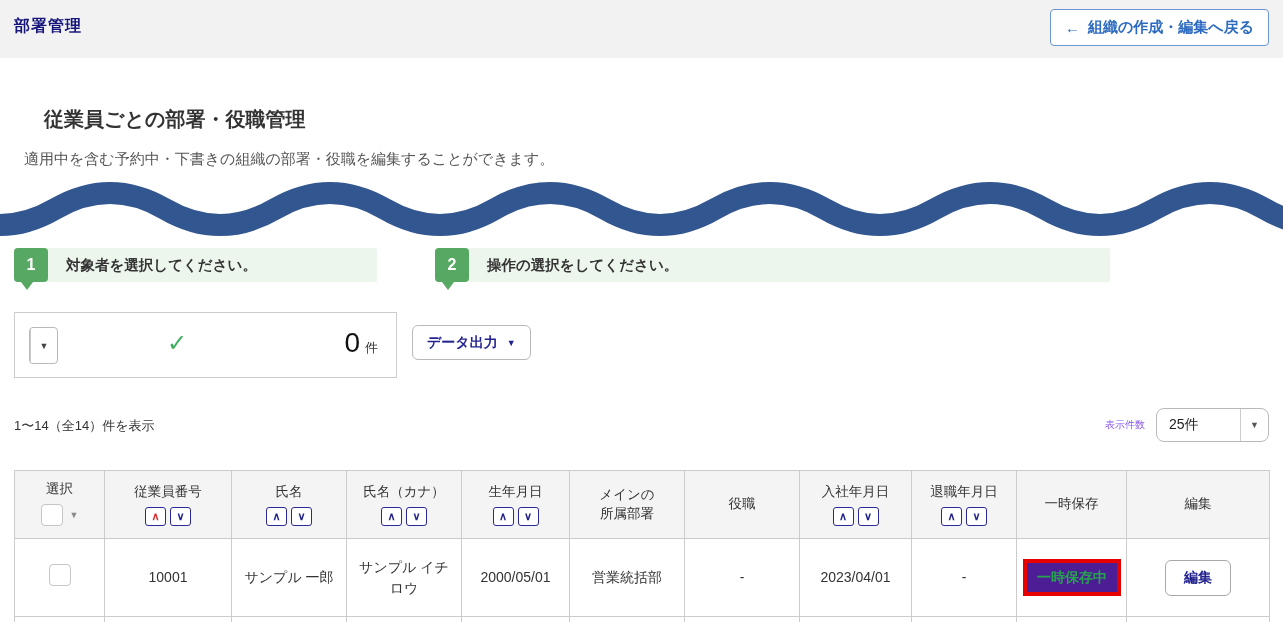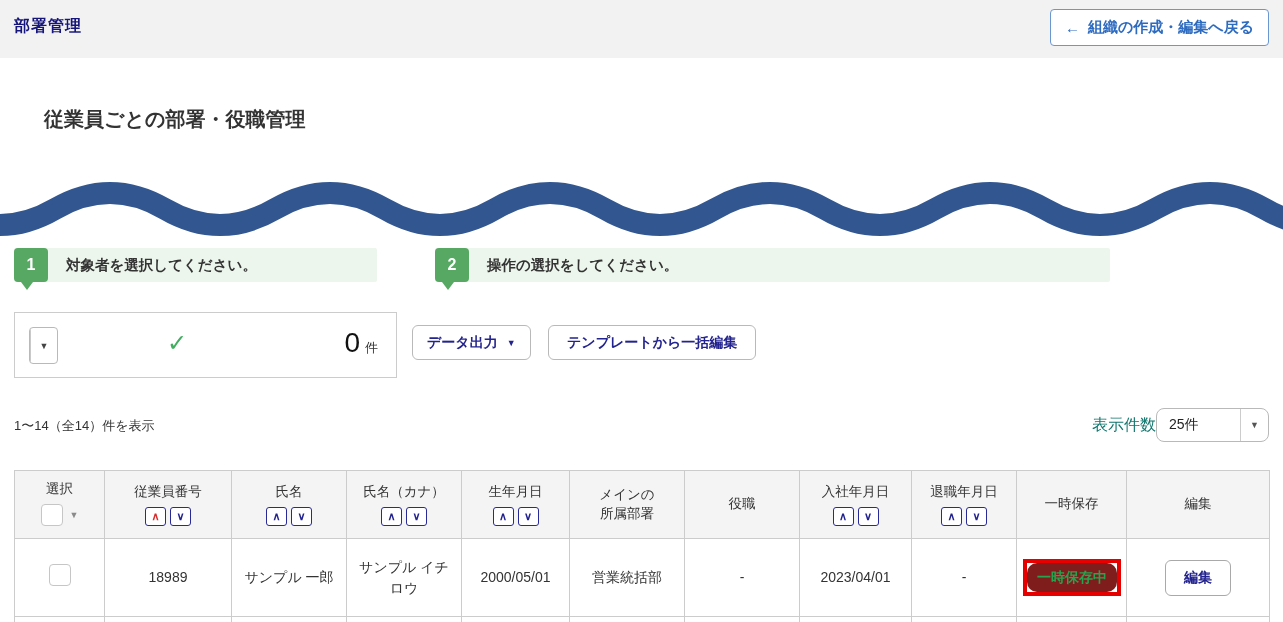--- a/index.html
+++ b/index.html
@@ -46,58 +46,59 @@
 
   .btn { background:#fff; border:1px solid #b9b9b9; border-radius:6px; color:#23238f; font-weight:bold;
          font-size:14px; display:inline-flex; align-items:center; cursor:pointer; }
   .export-btn { position:absolute; left:412px; top:325px; height:35px; padding:0 14px; gap:9px; }
   .export-btn .caret { font-size:9px; color:#23238f; }
   .bulk-btn { position:absolute; left:548px; top:325px; height:35px; padding:0 18px; }
 
   
   .range-text { position:absolute; left:14px; top:417px; font-size:13px; color:#333; }
   .per-page { position:absolute; right:14px; top:408px; display:flex; align-items:center; }
-  .per-page-label { font-size:16px; color:#0f766e; }
+  .per-page-label { font-size:10px; color:#8b5cf6; margin-right:11px; }
   .per-page-select { width:113px; height:34px; border:1px solid #b9b9b9; border-radius:8px; background:#fff; display:flex; align-items:center; cursor:pointer; }
   .per-page-select .val { padding-left:12px; font-size:14px; color:#222; flex:1; }
   .per-page-select .arr { width:28px; height:100%; border-left:1px solid #ccc; display:flex; align-items:center; justify-content:center; font-size:9px; color:#555; }
 
   
   table.emp { position:absolute; left:14px; top:470px; width:1255px; border-collapse:collapse; table-layout:fixed; background:#fff; }
   .emp th, .emp td { border:1px solid #ccc; text-align:center; vertical-align:middle; }
   .emp th { background:#f4f4f4; height:68px; font-size:13.5px; font-weight:normal; color:#333; padding:4px 2px; }
   .emp td { height:78px; font-size:14px; color:#333; padding:4px 6px; line-height:1.5; }
   .th-label { white-space:pre-line; line-height:1.35; }
   .sort-group { margin-top:5px; display:inline-flex; gap:4px; }
   .sort-btn { width:21px; height:19px; background:#fff; border:1px solid #2a2a96; border-radius:3px;
               font-size:11px; font-weight:bold; color:#23238f; display:inline-flex; align-items:center; justify-content:center;
               line-height:1; cursor:pointer; padding:0; }
   .sort-btn.red { color:#d92c2c; }
   .checkbox { display:inline-block; width:22px; height:22px; border:1px solid #c6c6c6; border-radius:4px; background:#fff; cursor:pointer; }
   .select-head-controls { margin-top:5px; display:inline-flex; align-items:center; gap:7px; }
   .head-caret { font-size:9px; color:#8a8a8a; }
 
   .highlight-red { display:inline-block; border:4px solid #e60000; }
-  .draft-badge { display:inline-block; background:#7f1d1d; color:#27a24e; font-weight:bold; font-size:14px; padding:4px 10px; white-space:nowrap;border-radius:10px; }
+  .draft-badge { display:inline-block; background:#4c1d95; color:#27a24e; font-weight:bold; font-size:14px; padding:4px 10px; white-space:nowrap; }
   .edit-btn { padding:8px 18px; border-radius:6px; border:1px solid #a9a9a9; font-size:14px; }
   .next-row-partial td { height:40px; }
 </style>
 </head>
 <body>
 
 <div class="page">
 
   <div class="top-bar"></div>
   <div class="page-title">部署管理</div>
   <button class="back-btn">
     <span>←</span>
     <span>組織の作成・編集へ戻る</span>
   </button>
 
   <div class="section-title">従業員ごとの部署・役職管理</div>
+  <div class="section-desc">適用中を含む予約中・下書きの組織の部署・役職を編集することができます。</div>
 
   <div class="wave-wrap">
     <svg width="1283" height="60" viewBox="0 0 1283 60" xmlns="http://www.w3.org/2000/svg">
       <path d="M -55 30 Q 0 62 55 30 Q 110 -2 165 30 Q 220 62 275 30 Q 330 -2 385 30 Q 440 62 495 30 Q 550 -2 605 30 Q 660 62 715 30 Q 770 -2 825 30 Q 880 62 935 30 Q 990 -2 1045 30 Q 1100 62 1155 30 Q 1210 -2 1265 30 Q 1320 62 1375 30" fill="none" stroke="#32568f" stroke-width="22"></path>
     </svg>
   </div>
 
   <div class="step step1">
     <div class="step-bar">
       <span>対象者を選択してください。</span>
@@ -120,23 +121,20 @@
     </div>
     <div class="check-mark">✓</div>
     <div class="count-group">
       <span class="count-num">0</span>
       <span class="count-unit">件</span>
     </div>
   </div>
   <button class="btn export-btn">
     <span>データ出力</span>
     <span class="caret">▼</span>
-  </button>
-  <button class="btn bulk-btn">
-    <span>テンプレートから一括編集</span>
   </button>
 
   <div class="range-text">1〜14（全14）件を表示</div>
   <div class="per-page">
     <span class="per-page-label">表示件数</span>
     <div class="per-page-select">
       <span class="val">25件</span>
       <span class="arr">▼</span>
     </div>
   </div>
@@ -219,21 +217,21 @@
         <th>
           <div class="th-label">編集</div>
         </th>
       </tr>
     </thead>
     <tbody>
       <tr>
         <td>
           <span class="checkbox"></span>
         </td>
-        <td>18989</td>
+        <td>10001</td>
         <td>サンプル 一郎</td>
         <td>サンプル イチロウ</td>
         <td>2000/05/01</td>
         <td>営業統括部</td>
         <td>-</td>
         <td>2023/04/01</td>
         <td>-</td>
         <td>
           <span class="highlight-red">
             <span class="draft-badge">一時保存中</span>

